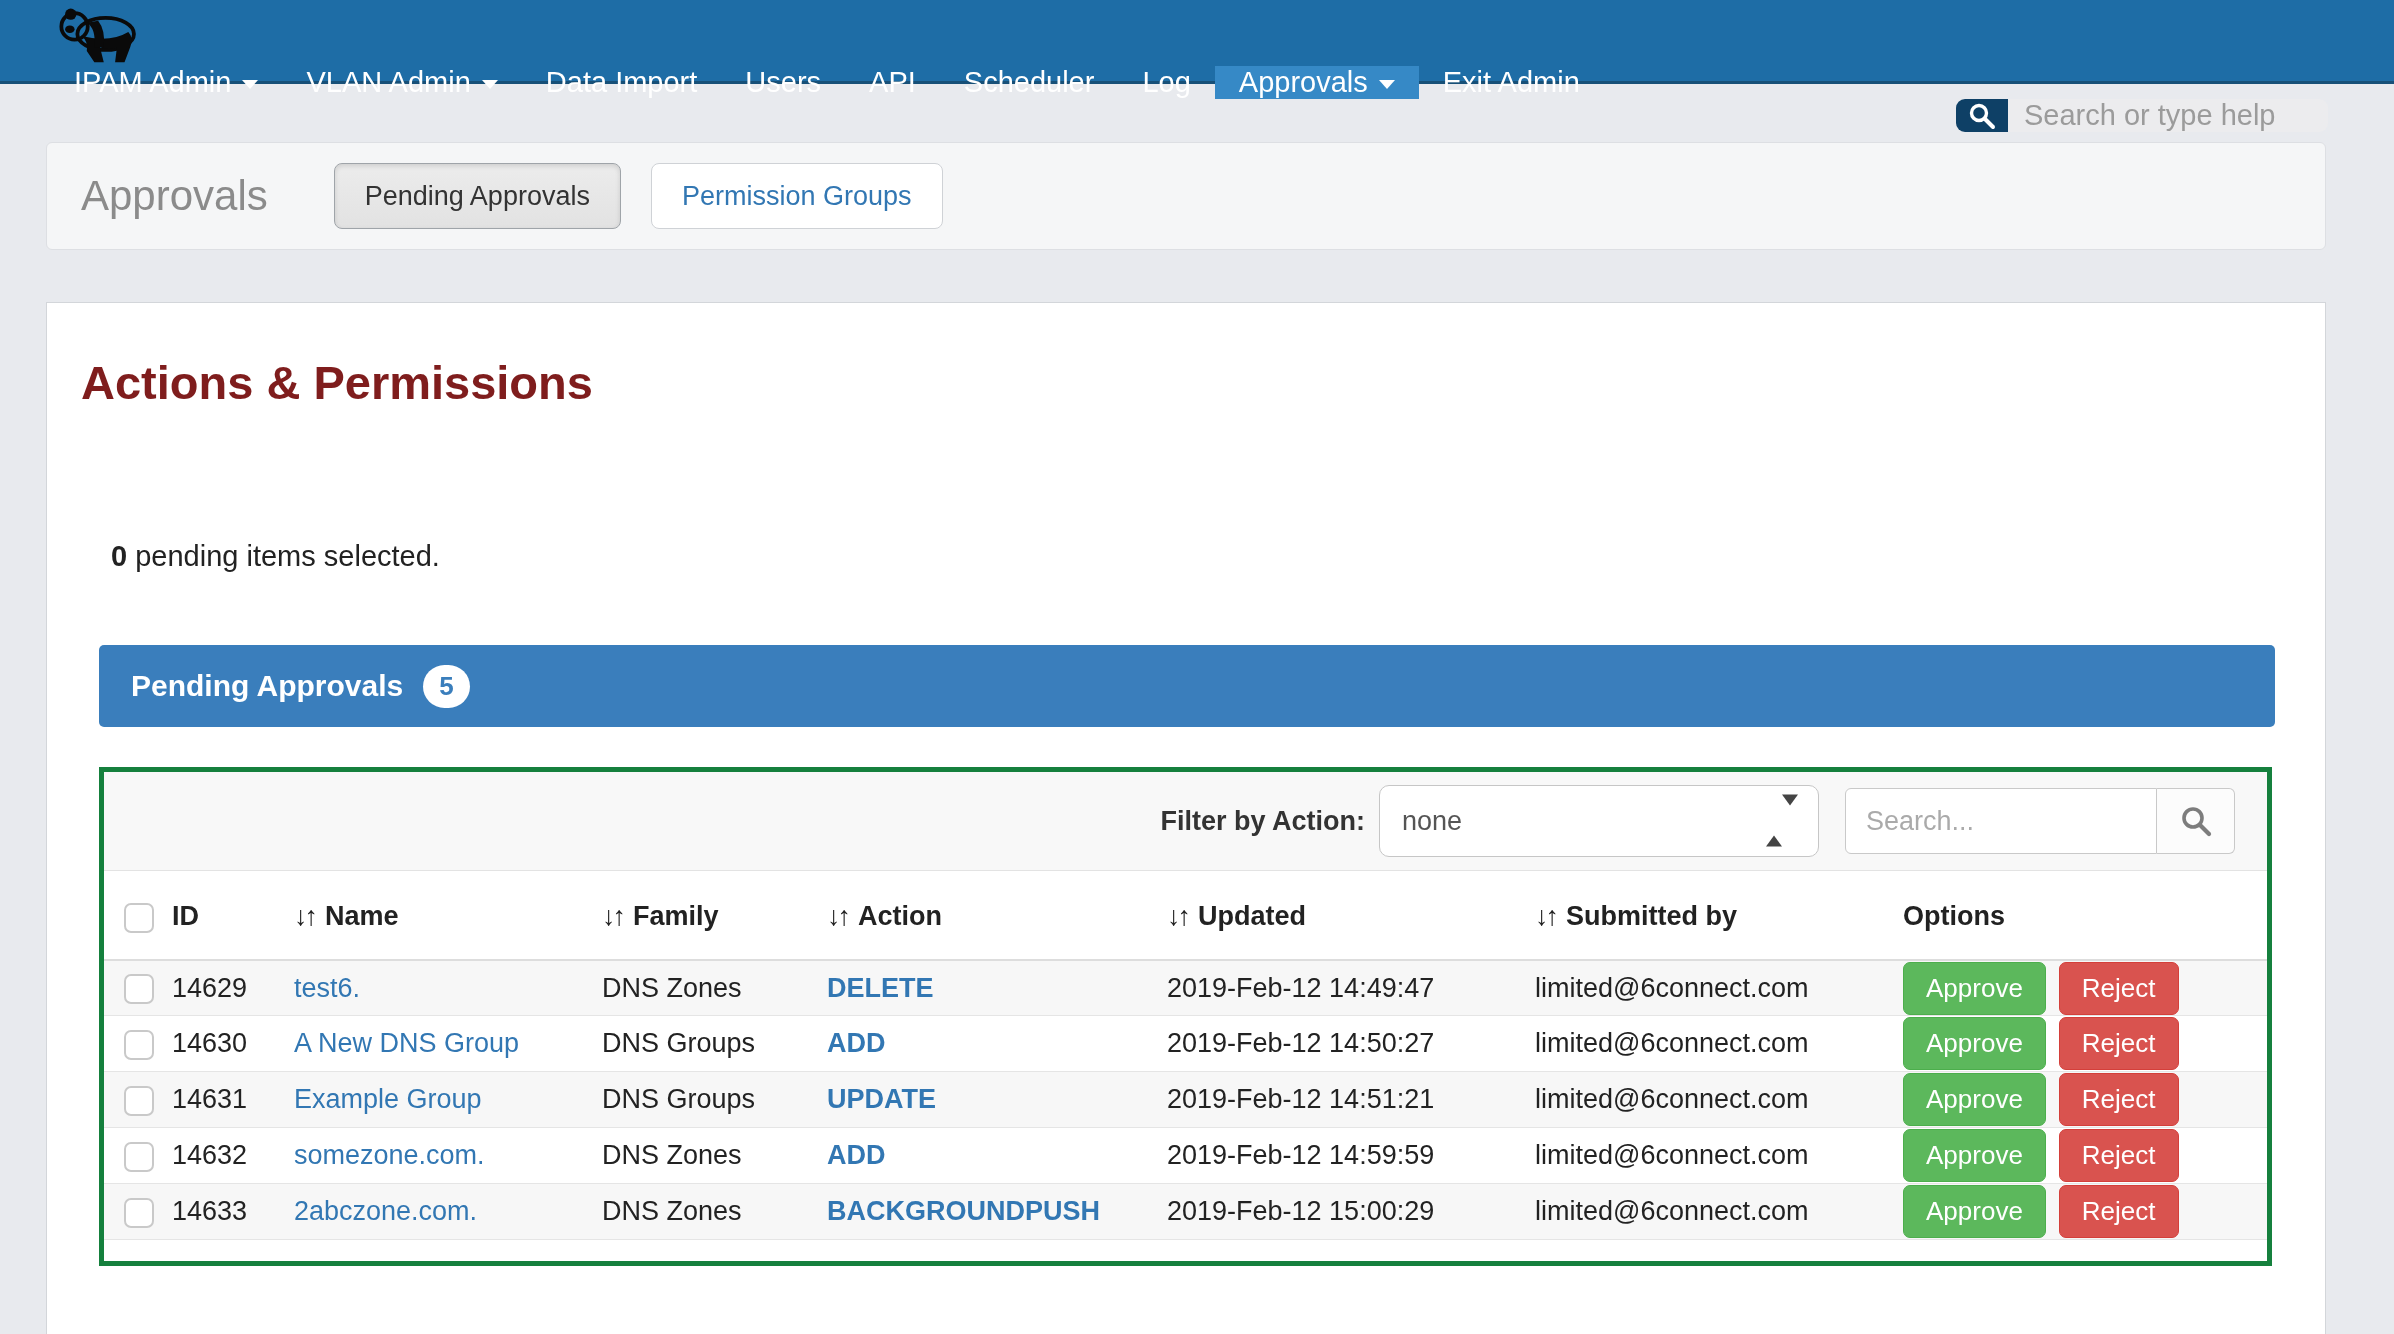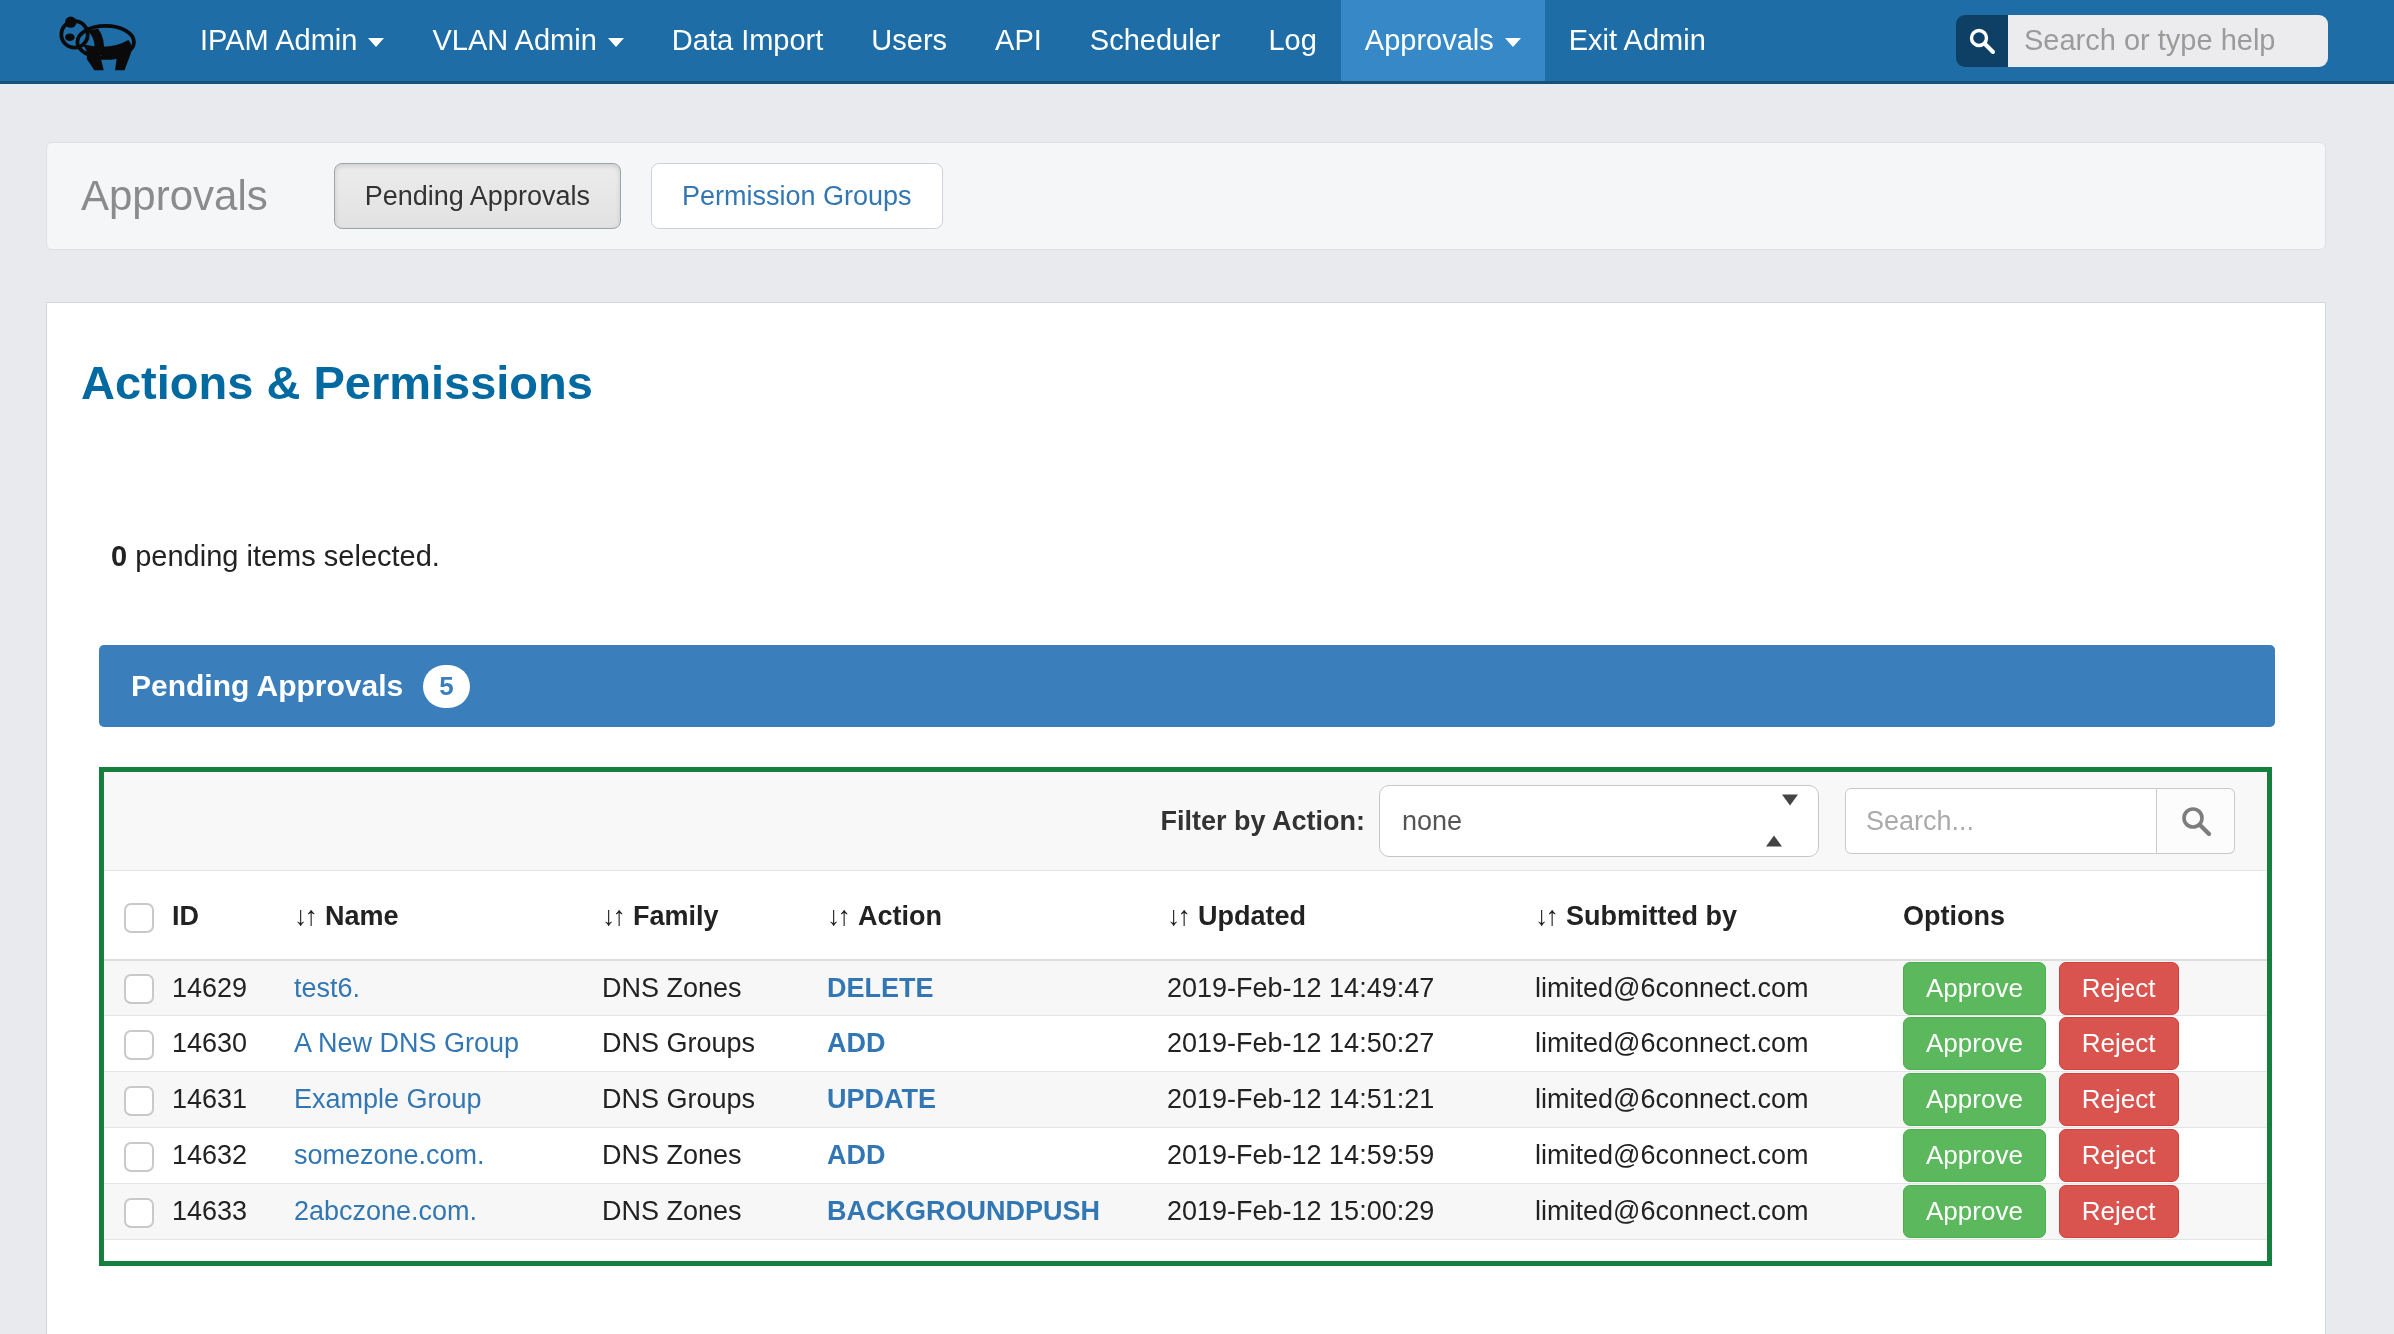--- a/index.html
+++ b/index.html
@@ -1,21 +1,21 @@
 <!DOCTYPE html>
 <html><head>
 <meta charset="utf-8">
 <style>
   * { margin:0; padding:0; box-sizing:border-box; }
   html,body { width:2394px; height:1334px; overflow:hidden; }
   body { background:#e8eaee; font-family:"Liberation Sans", sans-serif; color:#222; }
 
   
   .navbar { height:84px; background:#1e6da6; border-bottom:3px solid #175078;
-            display:flex; align-items:stretch; padding-left:50px; }
+            display:flex; align-items:stretch; padding-left:50px;flex-direction:column; }
   .logo { display:flex; align-items:center; margin-right:26px; }
   .nav-items { display:flex; align-items:stretch; }
   .nav-item { display:flex; align-items:center; padding:0 24px; color:#fff;
               font-size:29px; text-decoration:none; cursor:pointer; white-space:nowrap; }
   .nav-item.active { background:#3689c6; }
   .caret { width:0; height:0; border-left:8px solid transparent; border-right:8px solid transparent;
            border-top:9px solid #fff; margin-left:11px; margin-top:4px; }
   .nav-search { margin-left:auto; margin-right:66px; align-self:center; display:flex; height:52px; }
   .nav-search-icon { width:52px; background:#0e4066; border-radius:9px 0 0 9px;
                      display:flex; align-items:center; justify-content:center; }
@@ -30,21 +30,21 @@
   .page-title { margin-left:34px; font-size:42px; color:#8b8b8b; }
   .tab-btn { height:66px; padding:0 30px; font-size:27px; border-radius:8px; cursor:pointer;
              display:flex; align-items:center; font-family:"Liberation Sans", sans-serif; }
   .tab-btn.active { margin-left:66px; background:linear-gradient(#ececec,#e2e2e2);
                     border:1px solid #9fa4a9; color:#333;
                     box-shadow:inset 0 2px 5px rgba(0,0,0,.13); }
   .tab-btn.plain { margin-left:30px; background:#fff; border:1px solid #cfd2d6; color:#3277b3; }
 
   
   .main-panel { margin:52px 68px 0 46px; background:#fff; border:1px solid #d3d6da; height:1100px; }
-  .main-heading { padding-top:52px; margin-left:34px; font-size:47px; font-weight:bold; color:#0369a1; }
+  .main-heading { padding-top:52px; margin-left:34px; font-size:47px; font-weight:bold; color:#7f1d1d; }
   .selected-line { margin:130px 14px 0 64px; font-size:29px; color:#222; }
   .selected-line b { font-weight:bold; }
 
   .panel-titlebar { margin:72px 50px 0 52px; height:82px; background:#3a7ebc; border-radius:5px;
                     display:flex; align-items:center; padding:0 32px; }
   .panel-titlebar .t { color:#fff; font-size:30px; font-weight:bold; }
   .count-badge { margin-left:20px; background:#fff; color:#3a7ebc; font-size:26px; font-weight:bold;
                  padding:6px 16px; border-radius:999px; }
 
   .table-container { margin:40px 53px 0 52px; border:5px solid #15803d; }

